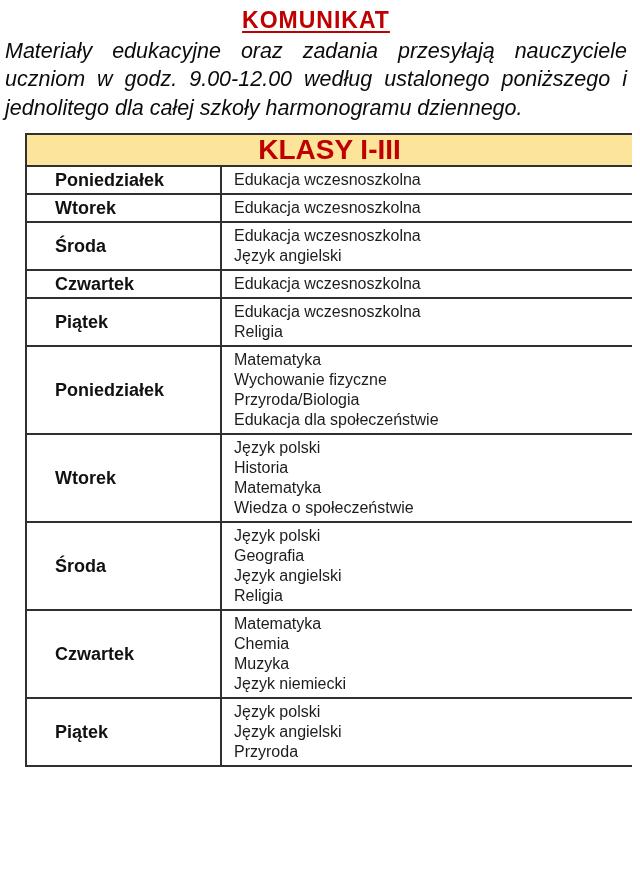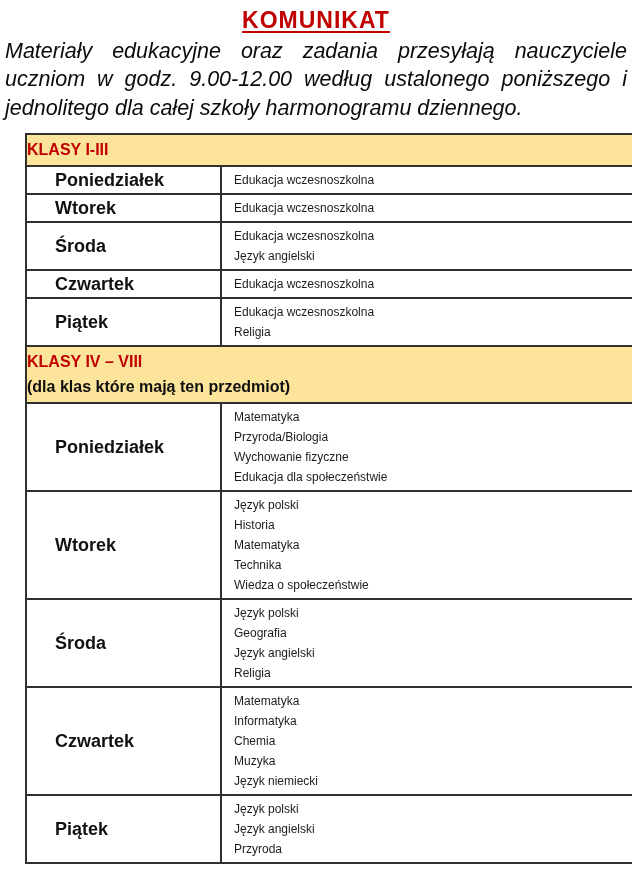--- a/index.html
+++ b/index.html
@@ -35,23 +35,24 @@
   }
   .schedule{
     margin-left:25px;
     width:609px;
     border:2px solid var(--border);
     box-sizing:border-box;
   }
   .section-header{
     background:var(--hdr-bg);
     border-bottom:2px solid var(--border);
+    text-align:center;
     padding:2px 0 3px 0;
     font-weight:bold;
-    font-size:16px;
+    font-size:28px;
     line-height:25px;
   }
   .section-title{color:var(--red);}
   .section-subtitle{color:#101010;}
   .section-subtitle:empty{display:none;}
   .row{
     display:flex;
     border-bottom:2px solid var(--border);
   }
   .section:last-child .rows .row:last-child{border-bottom:none;}
@@ -67,21 +68,21 @@
     color:#111111;
   }
   .subjects-cell{
     flex:1;
     padding:3px 4px 3px 12px;
     display:flex;
     flex-direction:column;
     justify-content:center;
   }
   .subject{
-    font-size:12px;
+    font-size:16px;
     line-height:20px;
     color:#1C1C1C;
   }
 </style>
 </head>
 <body>
 
 <div class="page">
   <h1 class="title">KOMUNIKAT</h1>
   <p class="intro">Materiały edukacyjne oraz zadania przesyłają nauczyciele uczniom w godz. 9.00-12.00 według ustalonego poniższego i jednolitego dla całej szkoły harmonogramu dziennego.</p>
@@ -125,61 +126,55 @@
     <div class="day-cell">Piątek</div>
     <div class="subjects-cell">
               <div class="subject">Edukacja wczesnoszkolna</div>
               <div class="subject">Religia</div>
             </div>
   </div>
 </div>
   </div>
 
   <div class="section">
-    <div class="section-header">
-      <div class="section-title">KLASY IV – VIII</div>
-      <div class="section-subtitle">(dla klas które mają ten przedmiot)</div>
-    </div>
     <div class="rows">
   <div class="row">
     <div class="day-cell">Poniedziałek</div>
     <div class="subjects-cell">
               <div class="subject">Matematyka</div>
+              <div class="subject">Wychowanie fizyczne</div>
               <div class="subject">Przyroda/Biologia</div>
-              <div class="subject">Wychowanie fizyczne</div>
               <div class="subject">Edukacja dla społeczeństwie</div>
             </div>
   </div>
 
   <div class="row">
     <div class="day-cell">Wtorek</div>
     <div class="subjects-cell">
               <div class="subject">Język polski</div>
               <div class="subject">Historia</div>
               <div class="subject">Matematyka</div>
-              <div class="subject">Technika</div>
               <div class="subject">Wiedza o społeczeństwie</div>
             </div>
   </div>
 
   <div class="row">
     <div class="day-cell">Środa</div>
     <div class="subjects-cell">
               <div class="subject">Język polski</div>
               <div class="subject">Geografia</div>
               <div class="subject">Język angielski</div>
               <div class="subject">Religia</div>
             </div>
   </div>
 
   <div class="row">
     <div class="day-cell">Czwartek</div>
     <div class="subjects-cell">
               <div class="subject">Matematyka</div>
-              <div class="subject">Informatyka</div>
               <div class="subject">Chemia</div>
               <div class="subject">Muzyka</div>
               <div class="subject">Język niemiecki</div>
             </div>
   </div>
 
   <div class="row">
     <div class="day-cell">Piątek</div>
     <div class="subjects-cell">
               <div class="subject">Język polski</div>

